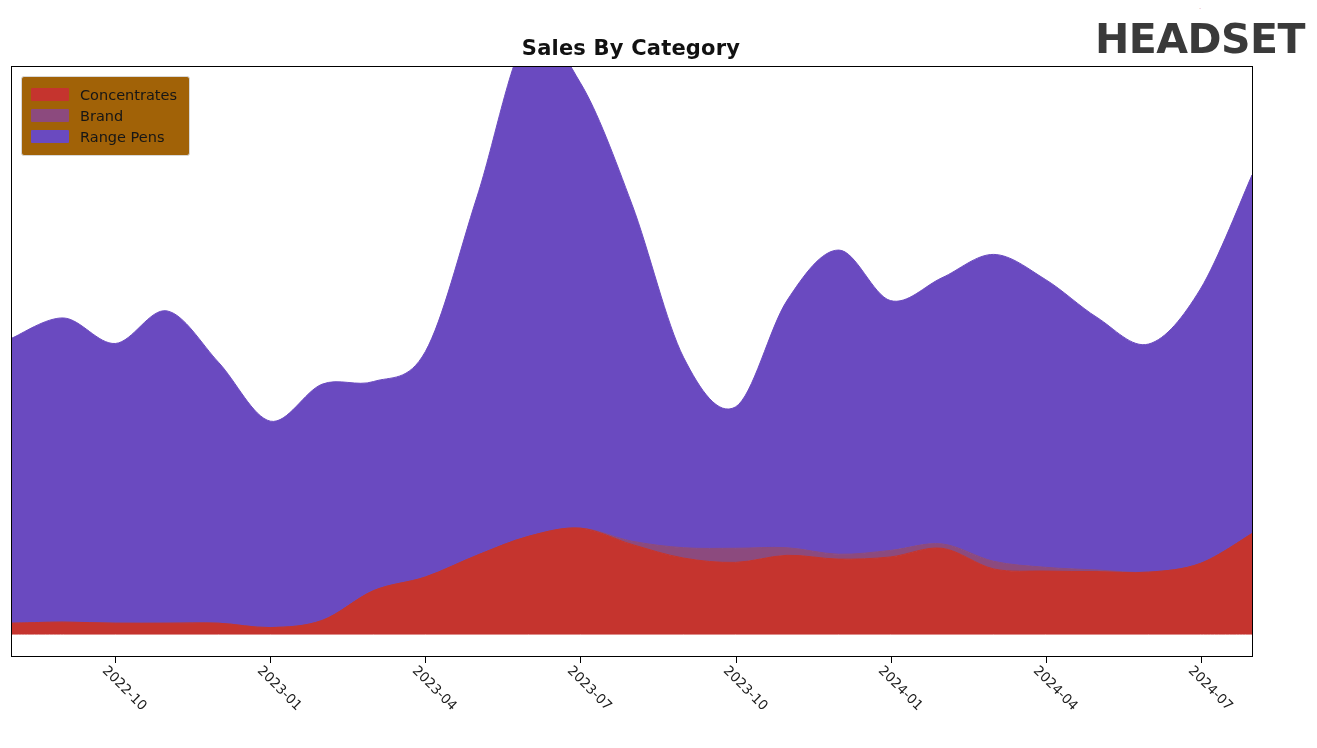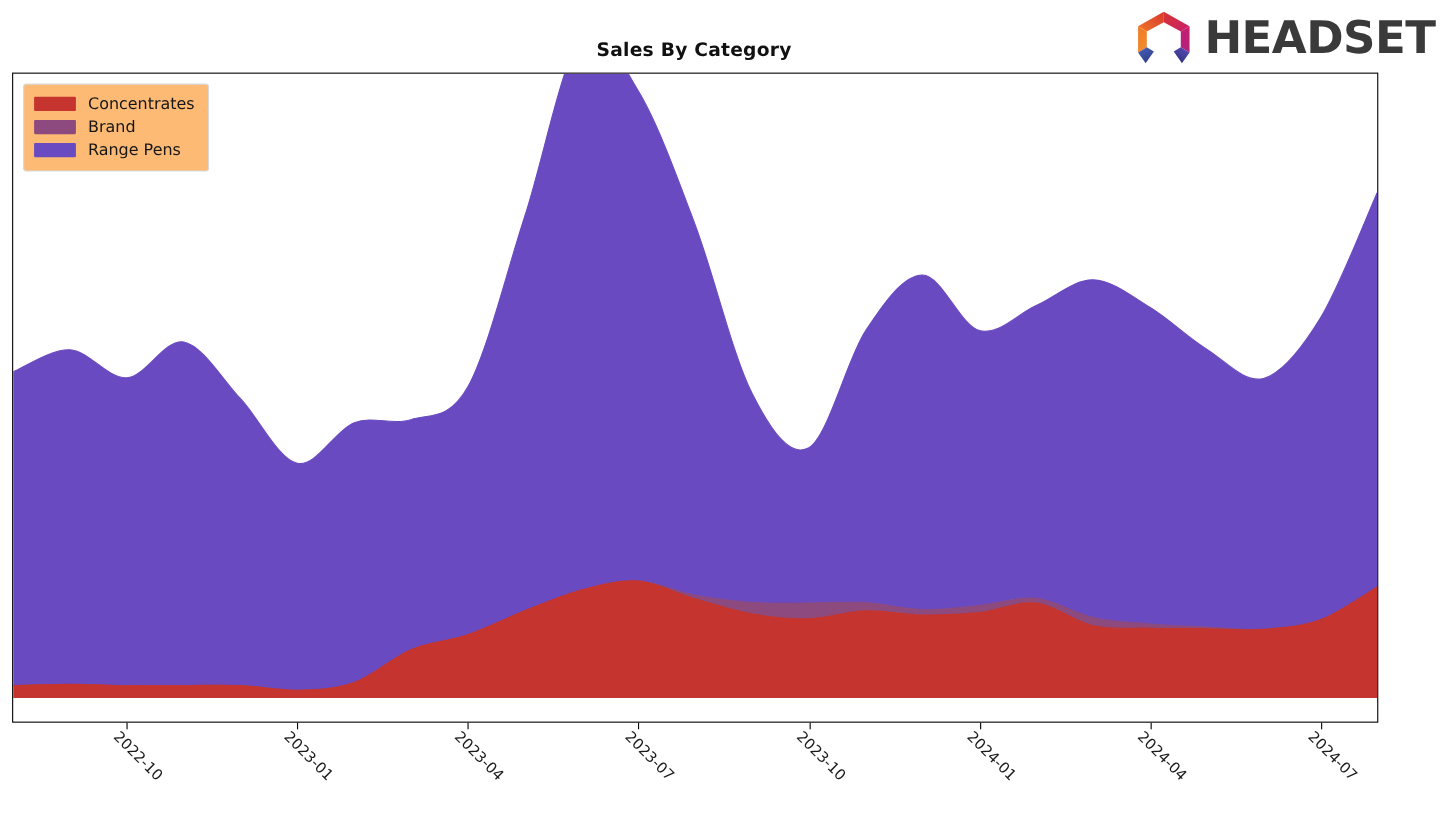--- a/index.html
+++ b/index.html
@@ -14,32 +14,33 @@
     position: relative;
     width: 1317px; height: 748px;
     background: #ffffff;
   }
   
   .chart-title {
     position: absolute;
     left: 0; top: 36px;
     width: 1262px;
     text-align: center;
-    font-size: 17px;
+    font-size: 21px;
     font-weight: bold;
     color: #111111;
     letter-spacing: .2px;
   }
   .brand-logo {
     position: absolute;
     right: 12px; top: 8px;
     height: 52px;
     display: flex;
     align-items: center;
     gap: 10px;
+    flex-direction: column;
   }
   .brand-logo .logo-mark { width: 54px; height: 50px; display:block; }
   .brand-logo .logo-word {
     font-size: 41px;
     font-weight: 600;
     color: #3a3a3a;
     letter-spacing: -0.5px;
     line-height: 1;
     font-family: "DejaVu Sans", "Liberation Sans", sans-serif;
   }
@@ -50,21 +51,21 @@
     width: 1242px; height: 591px;
     border: 1.3px solid #000000;
     background: #ffffff;
     overflow: hidden;
   }
   .plot-svg { position:absolute; left:0; top:0; width:100%; height:100%; display:block; }
   
   .legend-box {
     position: absolute;
     left: 9px; top: 9px;
-    background: #fdba74;
+    background: #a16207;
     border: 1px solid #d8d8d8;
     border-radius: 3px;
     padding: 7px 12px 8px 9px;
     z-index: 5;
   }
   .legend-row {
     display: flex;
     align-items: center;
     height: 21px;
   }

